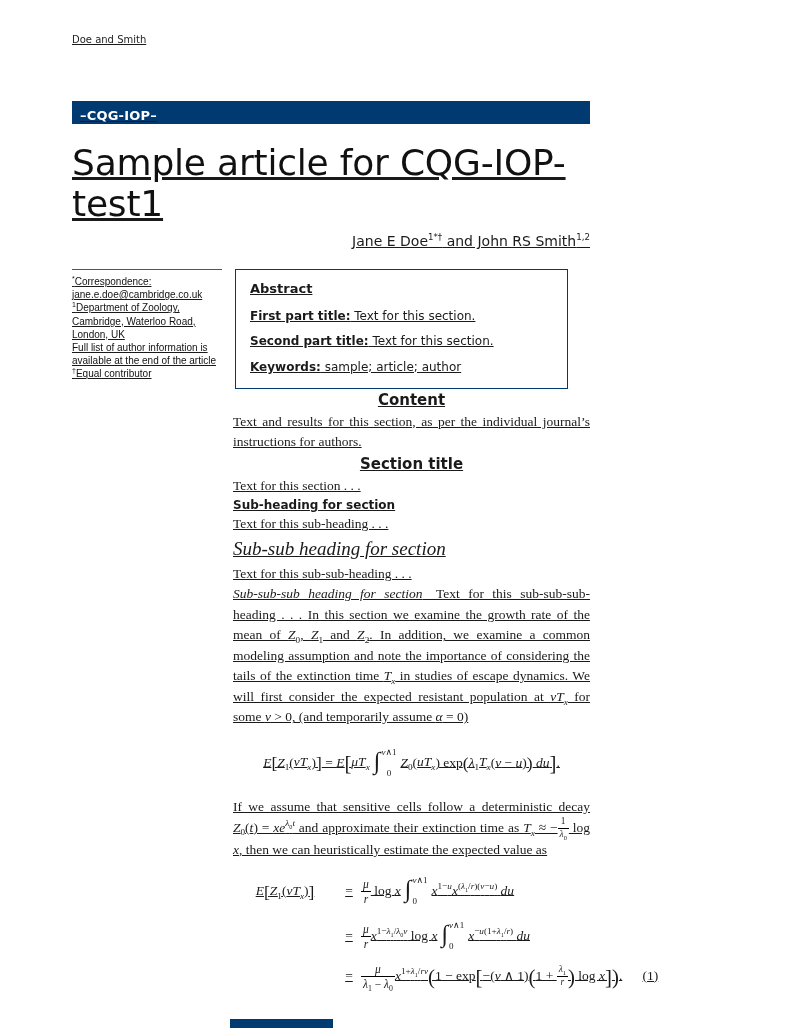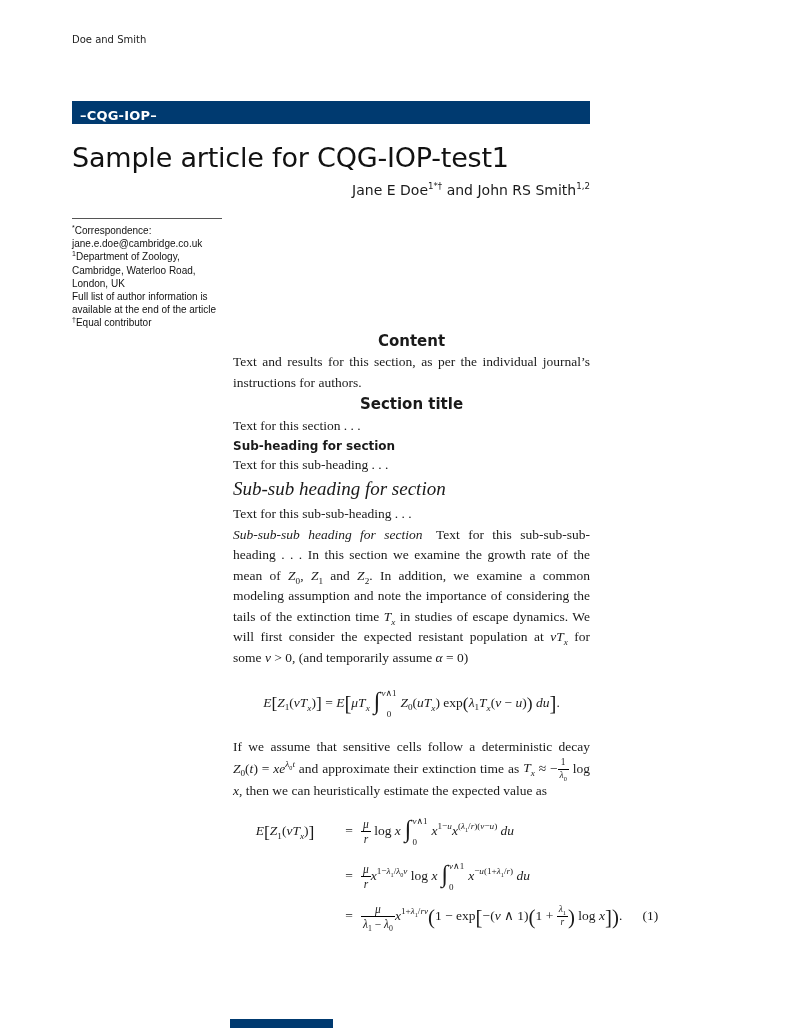--- a/index.html
+++ b/index.html
@@ -1,28 +1,28 @@
 <!DOCTYPE html>
 <html style="--banner_blue: #003a70;"><head>
 <meta charset="utf-8">
 <style>
   html,body{margin:0;padding:0;background:#ffffff;}
   .page{position:relative;width:662px;height:1028px;box-sizing:border-box;
         padding:34px 72px 0;background:#fff;color:#1a1a1a;overflow:hidden;
-        font-family:"Liberation Serif",serif;}
+        font-family:"Liberation Serif",serif;text-decoration:underline;}
 
   .running-head{font-family:"DejaVu Sans",sans-serif;font-size:10px;color:#222;}
 
   .banner{margin-top:56px;height:23px;background:var(--banner_blue,#003a70);
           display:flex;align-items:center;}
   .banner-label{color:#fff;font-family:"DejaVu Sans",sans-serif;font-weight:bold;
                 font-size:13px;padding-left:8px;letter-spacing:.2px;margin-top:6px;}
 
   .title{margin:18px 0 0;font-family:"DejaVu Sans",sans-serif;font-weight:400;
-         font-size:27px;letter-spacing:-0.2px;color:#111;}
+         font-size:36px;letter-spacing:-0.2px;color:#111;}
   .authors{margin-top:9px;font-family:"DejaVu Sans",sans-serif;font-size:14px;text-align:right;}
   .authors sup{font-size:62%;}
 
   .top-row{display:flex;margin-top:20px;align-items:flex-start;}
   .side{width:150px;flex:0 0 150px;font-family:"Liberation Sans",sans-serif;
         font-size:10px;line-height:1.32;color:#111;}
   .side-rule{border-top:1px solid #555;margin-bottom:5px;width:100%;}
   .side p{margin:0;}
   .side sup{font-size:70%;}
 
@@ -99,20 +99,26 @@
 
   <div class="top-row">
     <aside class="side">
       <div class="side-rule"></div>
       <p><sup>*</sup>Correspondence:<br>jane.e.doe@cambridge.co.uk</p>
       <p><sup>1</sup>Department of Zoology, Cambridge, Waterloo Road, London, UK</p>
       <p>Full list of author information is available at the end of the article</p>
       <p><sup>†</sup>Equal contributor</p>
     </aside>
 
+    <section class="abstract-box">
+      <div class="abstract-title">Abstract</div>
+      <p><b>First part title:</b> Text for this section.</p>
+      <p><b>Second part title:</b> Text for this section.</p>
+      <p><b>Keywords:</b> sample; article; author</p>
+    </section>
   </div>
 
   <main class="main">
 
     <h2 class="sec content-h">Content</h2>
     <p class="content-p">Text and results for this section, as per the individual journal’s instructions for authors.</p>
 
     <h2 class="sec sectitle-h">Section title</h2>
     <p class="sec-p">Text for this section . . .</p>
 

